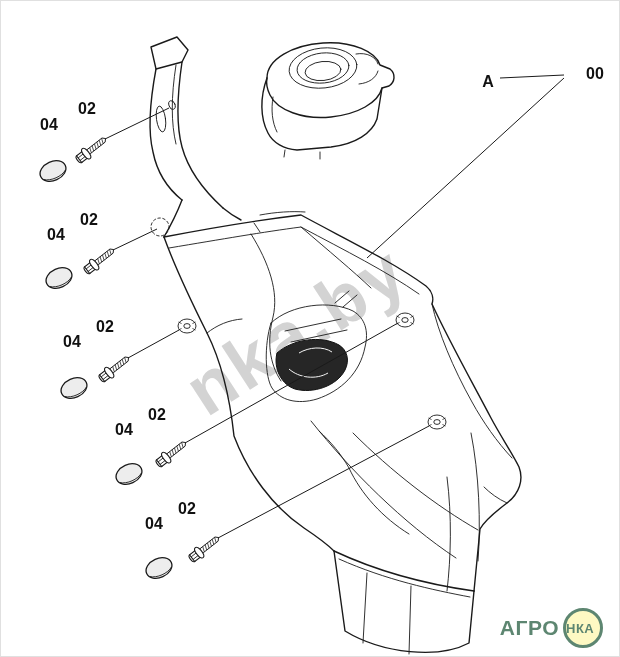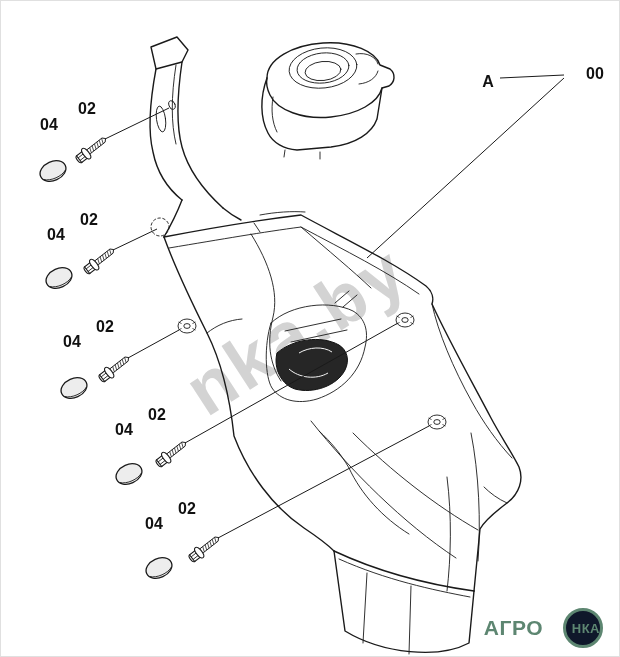--- a/index.html
+++ b/index.html
@@ -15,26 +15,26 @@
     transform:rotate(-33deg);
     white-space:nowrap; user-select:none; pointer-events:none;
   }
   svg.drawing { position:absolute; left:0; top:0; }
   .ol   { stroke:#1a1a1a; stroke-width:1.4; fill:none; stroke-linecap:round; stroke-linejoin:round; }
   .thin { stroke:#1a1a1a; stroke-width:0.9; fill:none; stroke-linecap:round; stroke-linejoin:round; }
   .leader { stroke:#1a1a1a; stroke-width:1; }
   .lbl { font-family:"Liberation Sans",sans-serif; font-size:16px; font-weight:600; fill:#111; }
   .logo {
     position:absolute; right:16px; bottom:8px;
-    display:flex; align-items:center; gap:20px; color:#5d8671;
+    display:flex; align-items:center; gap:4px; color:#5d8671;
   }
   .logo-text { font-size:21px; font-weight:700; letter-spacing:.5px; }
   .logo-circle {
     width:40px; height:40px; border:3px solid #5d8671; border-radius:50%;
-    display:flex; align-items:center; justify-content:flex-end; background:#0f172a;
+    display:flex; align-items:center; justify-content:flex-start; background:#fef9c3;
   }
   .logo-circle span { font-size:13px; font-weight:700; letter-spacing:.5px; }
 </style>
 </head>
 <body>
 
 <div class="canvas">
 
   <div class="watermark">nka.by</div>
 

